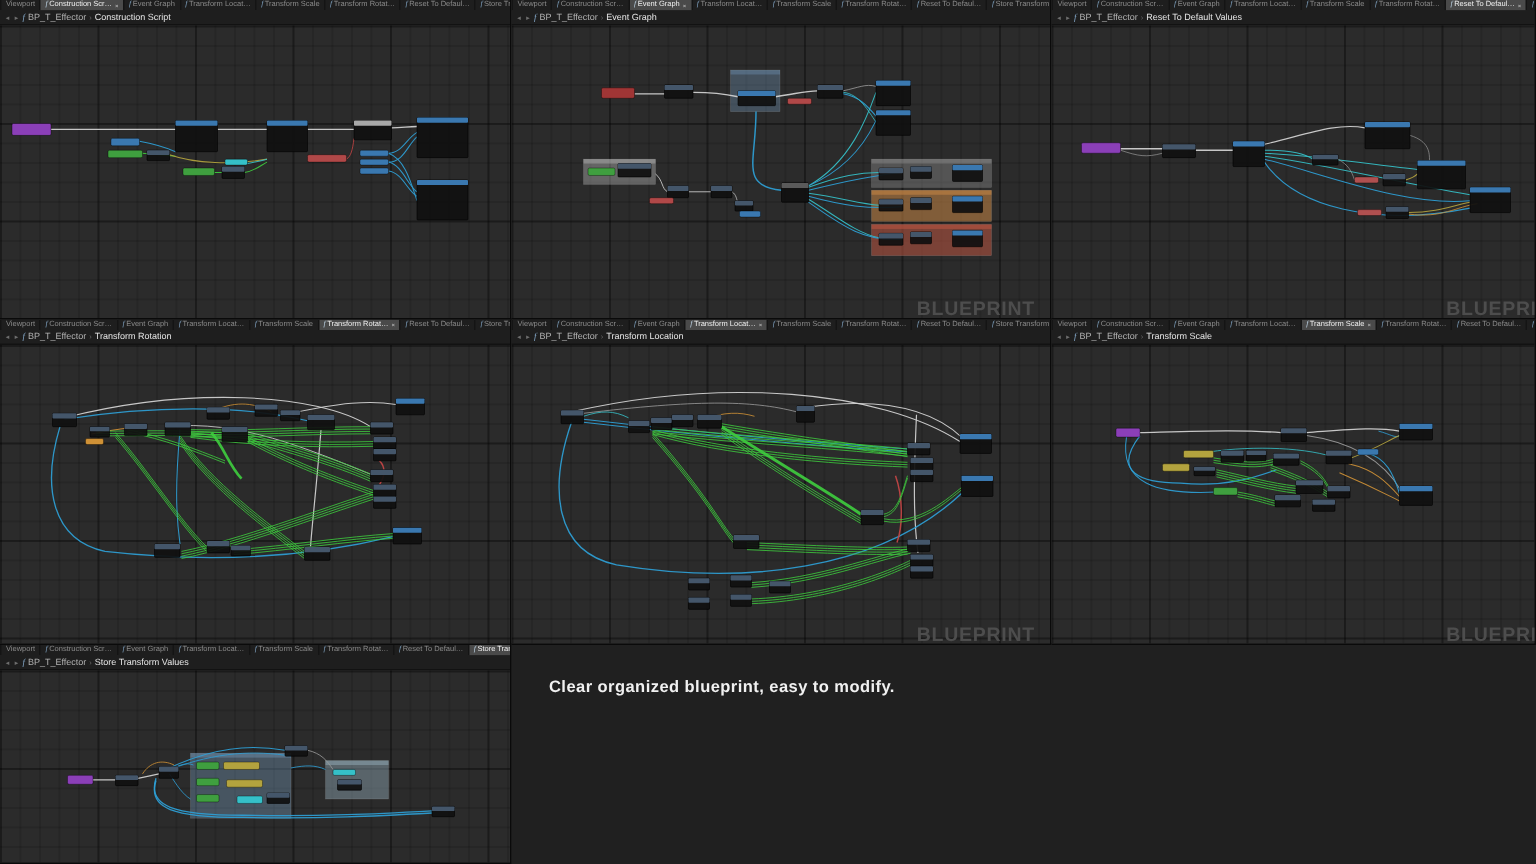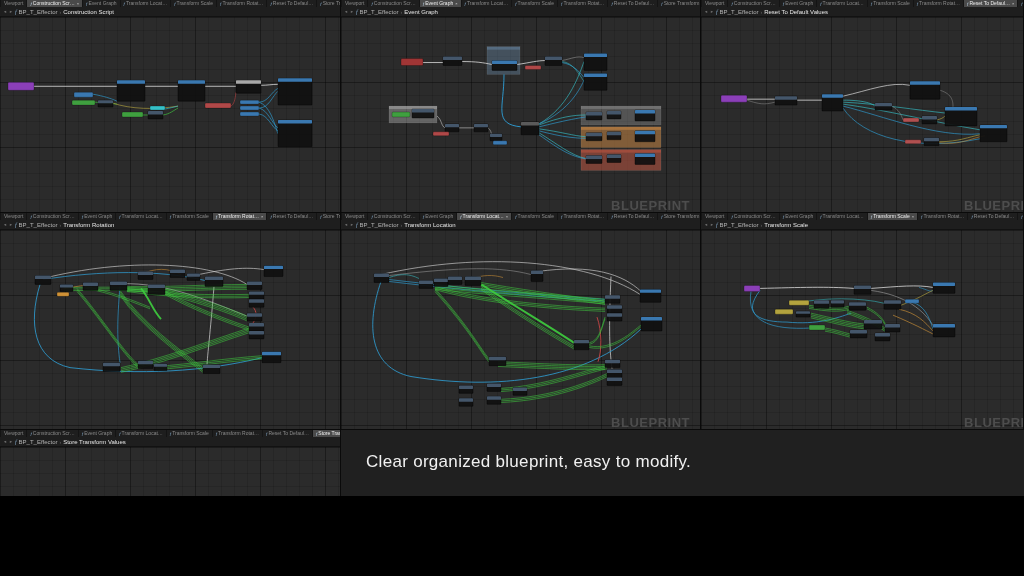--- a/index.html
+++ b/index.html
@@ -1,16 +1,16 @@
 <!DOCTYPE html>
 <html><head>
 <meta charset="utf-8">
 <style>
   html,body{margin:0;padding:0;background:#000;}
-  #screen{position:relative;width:1024px;height:496px;overflow:hidden;background:#111;
+  #screen{position:relative;width:1024px;height:576px;overflow:hidden;background:#111;
           font-family:"Liberation Sans",sans-serif;}
   .panel{position:absolute;display:flex;flex-direction:column;box-sizing:border-box;
          background:#2b2b2b;overflow:hidden;border-right:1px solid #0a0a0a;border-bottom:1px solid #0a0a0a;}
   
   .tabbar{height:7px;flex:none;background:#141414;display:flex;align-items:stretch;gap:1px;
           padding-left:1px;white-space:nowrap;overflow:hidden;}
   .tab{display:flex;align-items:center;gap:1px;padding:0 3px;font-size:5px;line-height:5px;
        color:#8a8a8a;background:#1e1e1e;flex:none;}
   .tab.active{background:#4a4a4a;color:#efefef;}
   .fico{font-family:"Liberation Serif",serif;font-style:italic;font-size:5px;color:#84a8c8;}
@@ -31,22 +31,22 @@
       linear-gradient(90deg, rgba(0,0,0,0.28) 1px, transparent 1px),
       linear-gradient(rgba(0,0,0,0.12) 1px, transparent 1px),
       linear-gradient(90deg, rgba(0,0,0,0.12) 1px, transparent 1px);
     background-size:65px 65px,65px 65px,13px 13px,13px 13px;}
   .graph svg{position:absolute;inset:0;width:100%;height:100%;}
   .watermark{position:absolute;bottom:0;font-size:13px;line-height:13px;font-weight:bold;
              color:#4d4d4d;letter-spacing:.5px;right:10px;}
   .clipwm .watermark{right:-20px;}
   
   #caption-cell{position:absolute;left:341px;top:430px;width:683px;height:146px;background:#202020;}
-  #caption-cell p{position:absolute;left:25px;top:22px;margin:0;font-size:17px;letter-spacing:.3px;
-                  font-weight:400;color:#f1f1f1;}
+  #caption-cell p{position:absolute;left:25px;top:22px;margin:0;font-size:11px;letter-spacing:.3px;
+                  font-weight:700;color:#f1f1f1;}
 </style>
 </head>
 <body>
 
 <div id="screen">
 
   <section class="panel" style="left:0;top:0;width:341px;height:213px">
       <div class="tabbar">
         <div class="tab">
           <span>Viewport</span>

